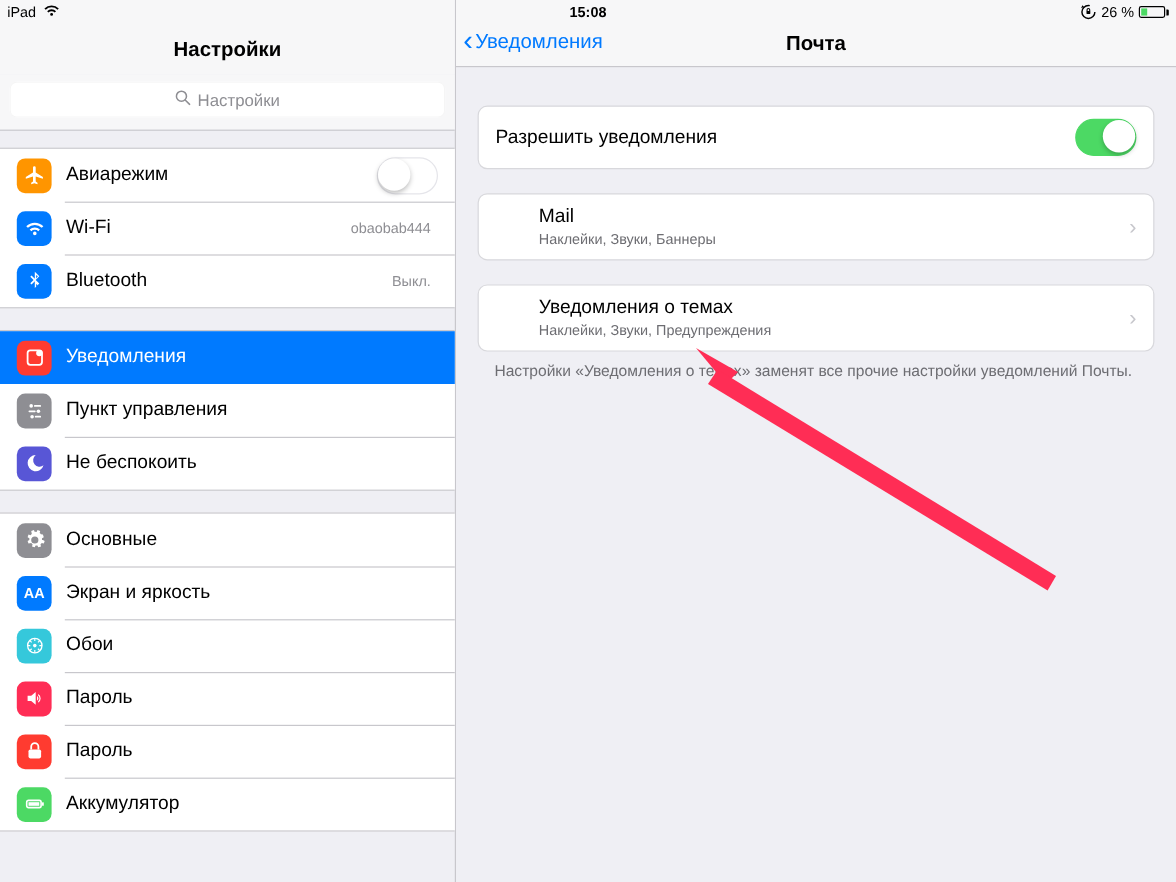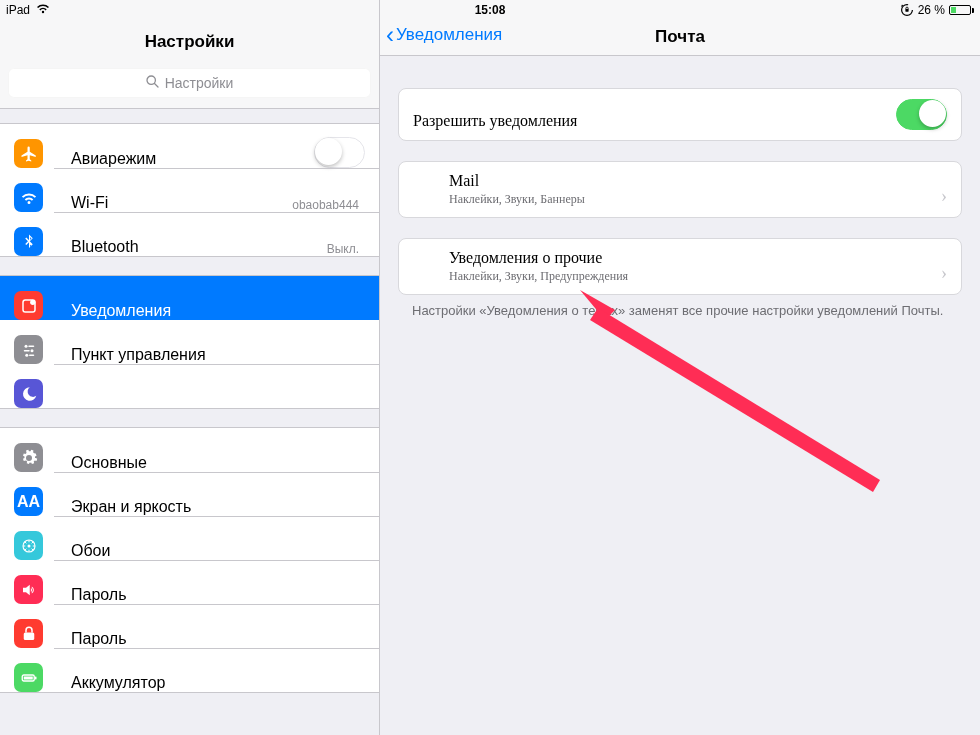--- a/index.html
+++ b/index.html
@@ -21,21 +21,21 @@
 
 .sidebar { width: 380px; height: 100%; border-right: 1px solid #c8c7cc; background: #efeff4; display: flex; flex-direction: column; }
 .sidebar-header { padding-top: 24px; text-align: center; background: #f7f7f8; }
 .sidebar-title { font-size: 17px; font-weight: 700; padding: 8px 0 10px; }
 .search-wrap { padding: 6px 8px 10px; background: #f7f7f8; border-bottom: 1px solid #c8c7cc; }
 .search-field { width: 100%; height: 30px; border: none; border-radius: 6px; background: #fff; text-align: center; color: #8e8e93; font-size: 14px; display: flex; align-items: center; justify-content: center; gap: 6px; box-shadow: 0 0 0 1px rgba(0,0,0,0.04) inset; }
 .search-field .mag { color: #8e8e93; }
 
 .group { background: #fff; border-top: 1px solid #c8c7cc; border-bottom: 1px solid #c8c7cc; margin-top: 18px; }
 .group.first { margin-top: 14px; }
-.row { display: flex; align-items: flex-end; height: 44px; padding: 0 14px 0 14px; position: relative; gap: 16px; }
+.row { display: flex; align-items: center; height: 44px; padding: 0 14px 0 14px; position: relative; }
 .row + .row::before { content: ""; position: absolute; left: 54px; right: 0; top: 0; height: 1px; background: #c8c7cc; }
 .row .icon { width: 29px; height: 29px; border-radius: 7px; margin-right: 12px; display: flex; align-items: center; justify-content: center; flex-shrink: 0; }
 .row .label { font-size: 16px; color: #000; flex: 1; }
 .row .value { font-size: 12px; color: #8e8e93; margin-right: 6px; }
 .row.selected { background: #007aff; }
 .row.selected .label { color: #fff; }
 .row.selected::before { display: none; }
 .row.selected + .row::before { display: none; }
 
 .toggle { width: 51px; height: 31px; border-radius: 16px; background: #fff; border: 1.5px solid #e5e5ea; position: relative; }
@@ -62,21 +62,21 @@
 
 .detail { flex: 1; background: #efeff4; height: 100%; display: flex; flex-direction: column; position: relative; }
 .detail-header { height: 56px; background: #f7f7f8; border-bottom: 1px solid #c8c7cc; position: relative; display: flex; align-items: center; padding-top: 18px; }
 .back { position: absolute; left: 6px; bottom: 8px; display: flex; align-items: center; color: #007aff; font-size: 17px; gap: 2px; }
 .back .chev { font-size: 24px; line-height: 1; font-weight: 400; }
 .detail-title { position: absolute; left: 50%; transform: translateX(-50%); bottom: 8px; font-size: 17px; font-weight: 600; }
 
 .detail-body { padding: 0 18px; }
 .dgroup { background: #fff; border: 1px solid #c8c7cc; border-left: none; border-right: none; border-radius: 8px; margin-top: 32px; border: 1px solid #d8d8dc; overflow: hidden; }
 .dgroup.mt-small { margin-top: 20px; padding-left: 36px; }
-.drow { display: flex; align-items: flex-end; min-height: 44px; padding: 10px 14px; position: relative; font-family: Liberation Serif, serif; }
+.drow { display: flex; align-items: center; min-height: 44px; padding: 10px 14px; position: relative; }
 .drow .txt { flex: 1; }
 .drow .title { font-size: 16px; color: #000; }
 .drow .sub { font-size: 12px; color: #6d6d72; margin-top: 2px; }
 .drow .chevr { color: #c7c7cc; font-size: 18px; }
 .footer-note { font-size: 13px; color: #6d6d72; padding: 8px 14px 0; }
 
 
 .arrow-svg { position: absolute; left: 0; top: 0; pointer-events: none; }
 
 </style>
@@ -184,35 +184,36 @@
             </svg>
         </div>
         <div class="label">Пункт управления</div>
       </div>
       <div class="row">
         <div class="icon ic-dnd">
           <svg viewBox="0 0 24 24" fill="#fff">
               <path d="M13 3a9 9 0 108.7 11.4A7 7 0 0113 3z"></path>
             </svg>
         </div>
+        <div class="label">Не беспокоить</div>
       </div>
     </div>
 
     <div class="group">
       <div class="row">
         <div class="icon ic-general">
           <svg viewBox="0 0 24 24" fill="#fff">
               <path d="M12 8a4 4 0 100 8 4 4 0 000-8zm9 4l2 1-1 3-2.3-.6a7 7 0 01-1.4 1.4l.6 2.3-3 1-1-2a7 7 0 01-2 0l-1 2-3-1 .6-2.3a7 7 0 01-1.4-1.4L5 16l-1-3 2-1a7 7 0 010-2l-2-1 1-3 2.3.6a7 7 0 011.4-1.4L8 2l3-1 1 2a7 7 0 012 0l1-2 3 1-.6 2.3a7 7 0 011.4 1.4L21 6l1 3-2 1a7 7 0 010 2z"></path>
             </svg>
         </div>
         <div class="label">Основные</div>
       </div>
       <div class="row">
         <div class="icon ic-display">
-            <span class="glyph" style="font-size:16px;font-weight:700;">AA</span>
+            <span class="glyph" style="font-size:12px;font-weight:700;">AA</span>
           </div>
         <div class="label">Экран и яркость</div>
       </div>
       <div class="row">
         <div class="icon ic-wallpaper">
           <svg viewBox="0 0 24 24" fill="#fff">
               <circle cx="12" cy="12" r="8" fill="none" stroke="#fff" stroke-width="1.5"></circle>
               <circle cx="12" cy="12" r="2"></circle>
               <path d="M12 4v3M12 17v3M4 12h3M17 12h3M6.5 6.5l2 2M15.5 15.5l2 2M6.5 17.5l2-2M15.5 8.5l2-2" stroke="#fff" stroke-width="1.3"></path>
             </svg>
@@ -276,21 +277,21 @@
             <div class="title">Mail</div>
             <div class="sub">Наклейки, Звуки, Баннеры</div>
           </div>
           <div class="chevr">›</div>
         </div>
       </div>
 
       <div class="dgroup mt-small">
         <div class="drow">
           <div class="txt">
-            <div class="title">Уведомления о прочие</div>
+            <div class="title">Уведомления о темах</div>
             <div class="sub">Наклейки, Звуки, Предупреждения</div>
           </div>
           <div class="chevr">›</div>
         </div>
       </div>
 
       <div class="footer-note">Настройки «Уведомления о темах» заменят все прочие настройки уведомлений Почты.</div>
     </div>
 
     <svg class="arrow-svg" width="600" height="735">

